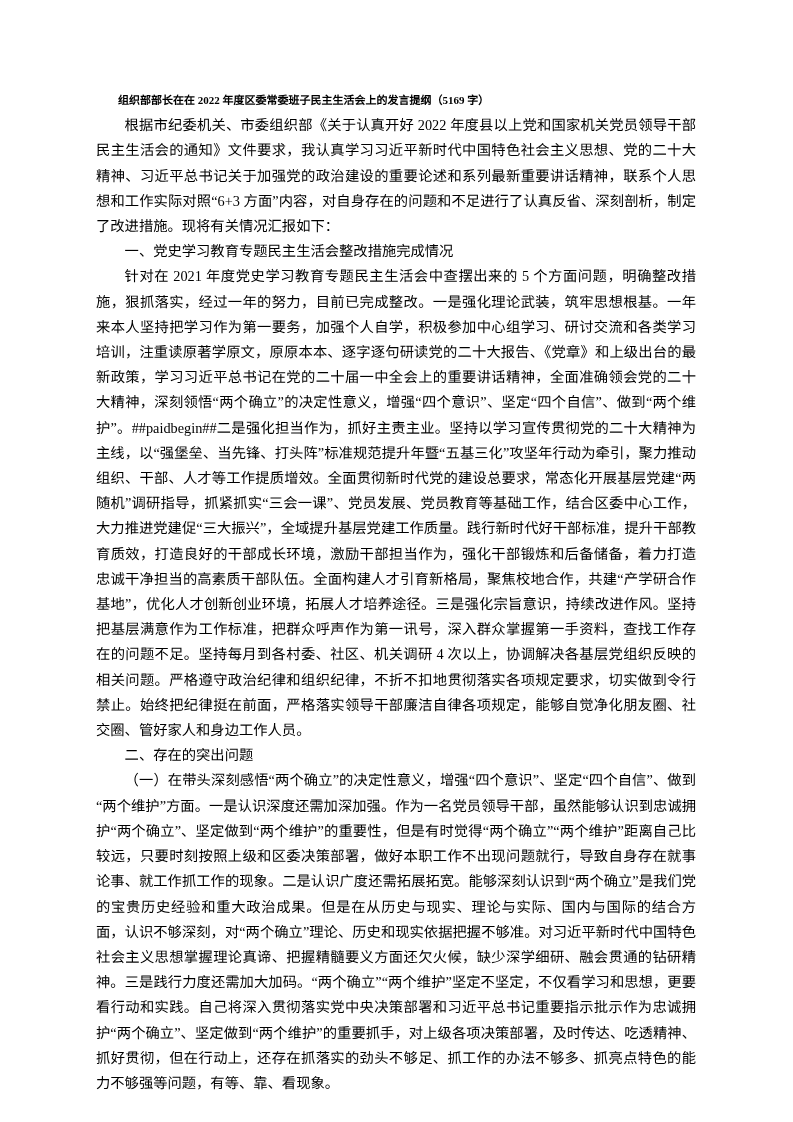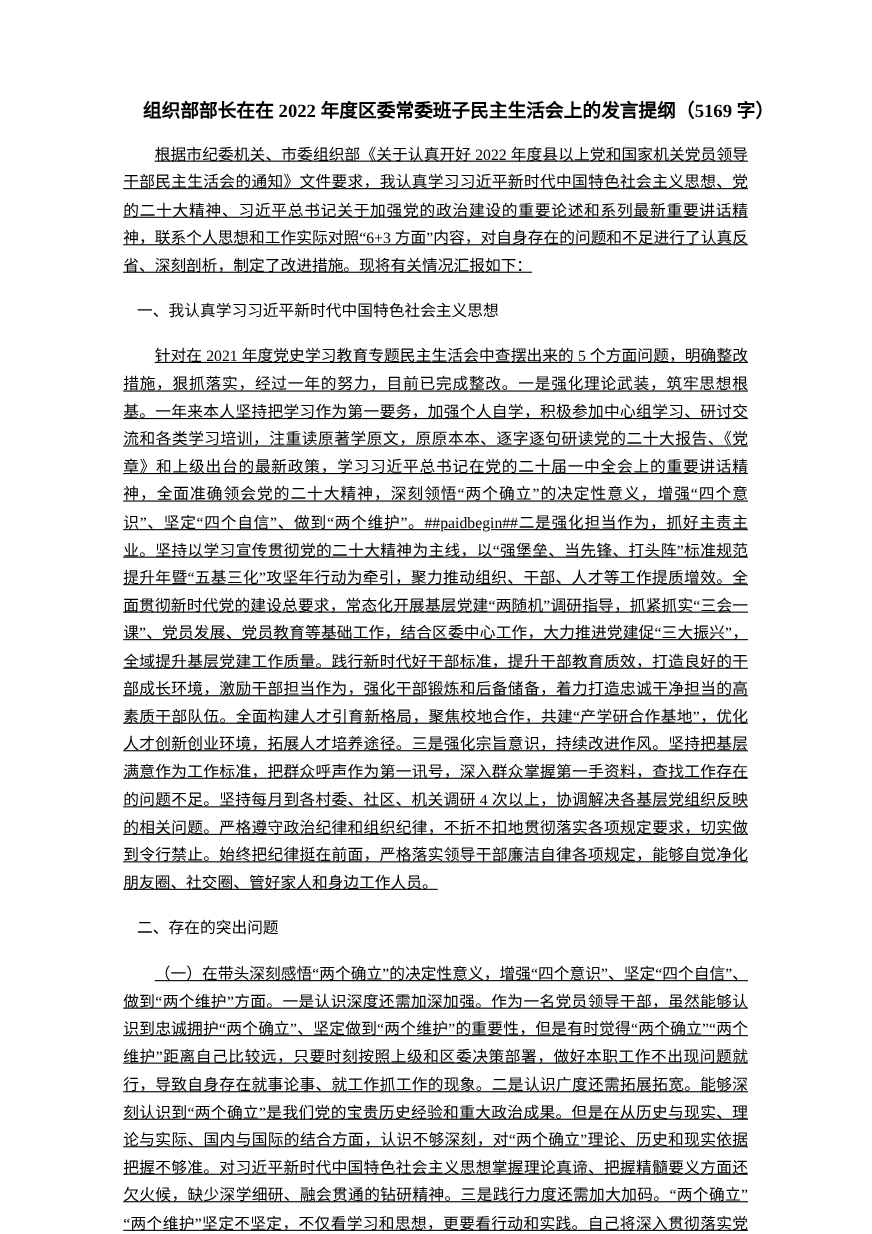--- a/index.html
+++ b/index.html
@@ -24,42 +24,41 @@
     font-family: "Liberation Serif", "DejaVu Serif", serif;
     font-size: 14.3px;
     line-height: 25.2px;
     color: #000000;
     text-align: justify;
     text-justify: inter-ideograph;
   }
   .doc-title {
     margin: 0 0 0 0;
     font-weight: bold;
-    font-size: 17px;
+    font-size: 11px;
     line-height: 25.2px;
     text-indent: 2em;
     text-align: left;
   }
   p.para {
-    margin: 16px;
+    margin: 0;
     text-indent: 2em;
     word-break: break-all;
-    text-decoration: underline;
   }
   p.heading {
     margin: 0;
     text-indent: 2em;
     word-break: break-all;
   }
 </style>
 </head>
 <body>
 
 <div class="page">
   <div class="doc-body">
     <p class="doc-title">组织部部长在在 2022 年度区委常委班子民主生活会上的发言提纲（5169 字）</p>
     <p class="para">根据市纪委机关、市委组织部《关于认真开好 2022 年度县以上党和国家机关党员领导干部民主生活会的通知》文件要求，我认真学习习近平新时代中国特色社会主义思想、党的二十大精神、习近平总书记关于加强党的政治建设的重要论述和系列最新重要讲话精神，联系个人思想和工作实际对照“6+3 方面”内容，对自身存在的问题和不足进行了认真反省、深刻剖析，制定了改进措施。现将有关情况汇报如下：</p>
-    <p class="heading">一、我认真学习习近平新时代中国特色社会主义思想</p>
+    <p class="heading">一、党史学习教育专题民主生活会整改措施完成情况</p>
     <p class="para">针对在 2021 年度党史学习教育专题民主生活会中查摆出来的 5 个方面问题，明确整改措施，狠抓落实，经过一年的努力，目前已完成整改。一是强化理论武装，筑牢思想根基。一年来本人坚持把学习作为第一要务，加强个人自学，积极参加中心组学习、研讨交流和各类学习培训，注重读原著学原文，原原本本、逐字逐句研读党的二十大报告、《党章》和上级出台的最新政策，学习习近平总书记在党的二十届一中全会上的重要讲话精神，全面准确领会党的二十大精神，深刻领悟“两个确立”的决定性意义，增强“四个意识”、坚定“四个自信”、做到“两个维护”。##paidbegin##二是强化担当作为，抓好主责主业。坚持以学习宣传贯彻党的二十大精神为主线，以“强堡垒、当先锋、打头阵”标准规范提升年暨“五基三化”攻坚年行动为牵引，聚力推动组织、干部、人才等工作提质增效。全面贯彻新时代党的建设总要求，常态化开展基层党建“两随机”调研指导，抓紧抓实“三会一课”、党员发展、党员教育等基础工作，结合区委中心工作，大力推进党建促“三大振兴”，全域提升基层党建工作质量。践行新时代好干部标准，提升干部教育质效，打造良好的干部成长环境，激励干部担当作为，强化干部锻炼和后备储备，着力打造忠诚干净担当的高素质干部队伍。全面构建人才引育新格局，聚焦校地合作，共建“产学研合作基地”，优化人才创新创业环境，拓展人才培养途径。三是强化宗旨意识，持续改进作风。坚持把基层满意作为工作标准，把群众呼声作为第一讯号，深入群众掌握第一手资料，查找工作存在的问题不足。坚持每月到各村委、社区、机关调研 4 次以上，协调解决各基层党组织反映的相关问题。严格遵守政治纪律和组织纪律，不折不扣地贯彻落实各项规定要求，切实做到令行禁止。始终把纪律挺在前面，严格落实领导干部廉洁自律各项规定，能够自觉净化朋友圈、社交圈、管好家人和身边工作人员。</p>
     <p class="heading">二、存在的突出问题</p>
     <p class="para">（一）在带头深刻感悟“两个确立”的决定性意义，增强“四个意识”、坚定“四个自信”、做到“两个维护”方面。一是认识深度还需加深加强。作为一名党员领导干部，虽然能够认识到忠诚拥护“两个确立”、坚定做到“两个维护”的重要性，但是有时觉得“两个确立”“两个维护”距离自己比较远，只要时刻按照上级和区委决策部署，做好本职工作不出现问题就行，导致自身存在就事论事、就工作抓工作的现象。二是认识广度还需拓展拓宽。能够深刻认识到“两个确立”是我们党的宝贵历史经验和重大政治成果。但是在从历史与现实、理论与实际、国内与国际的结合方面，认识不够深刻，对“两个确立”理论、历史和现实依据把握不够准。对习近平新时代中国特色社会主义思想掌握理论真谛、把握精髓要义方面还欠火候，缺少深学细研、融会贯通的钻研精神。三是践行力度还需加大加码。“两个确立”“两个维护”坚定不坚定，不仅看学习和思想，更要看行动和实践。自己将深入贯彻落实党中央决策部署和习近平总书记重要指示批示作为忠诚拥护“两个确立”、坚定做到“两个维护”的重要抓手，对上级各项决策部署，及时传达、吃透精神、抓好贯彻，但在行动上，还存在抓落实的劲头不够足、抓工作的办法不够多、抓亮点特色的能力不够强等问题，有等、靠、看现象。</p>
   </div>
 </div>
 
 </body></html>

